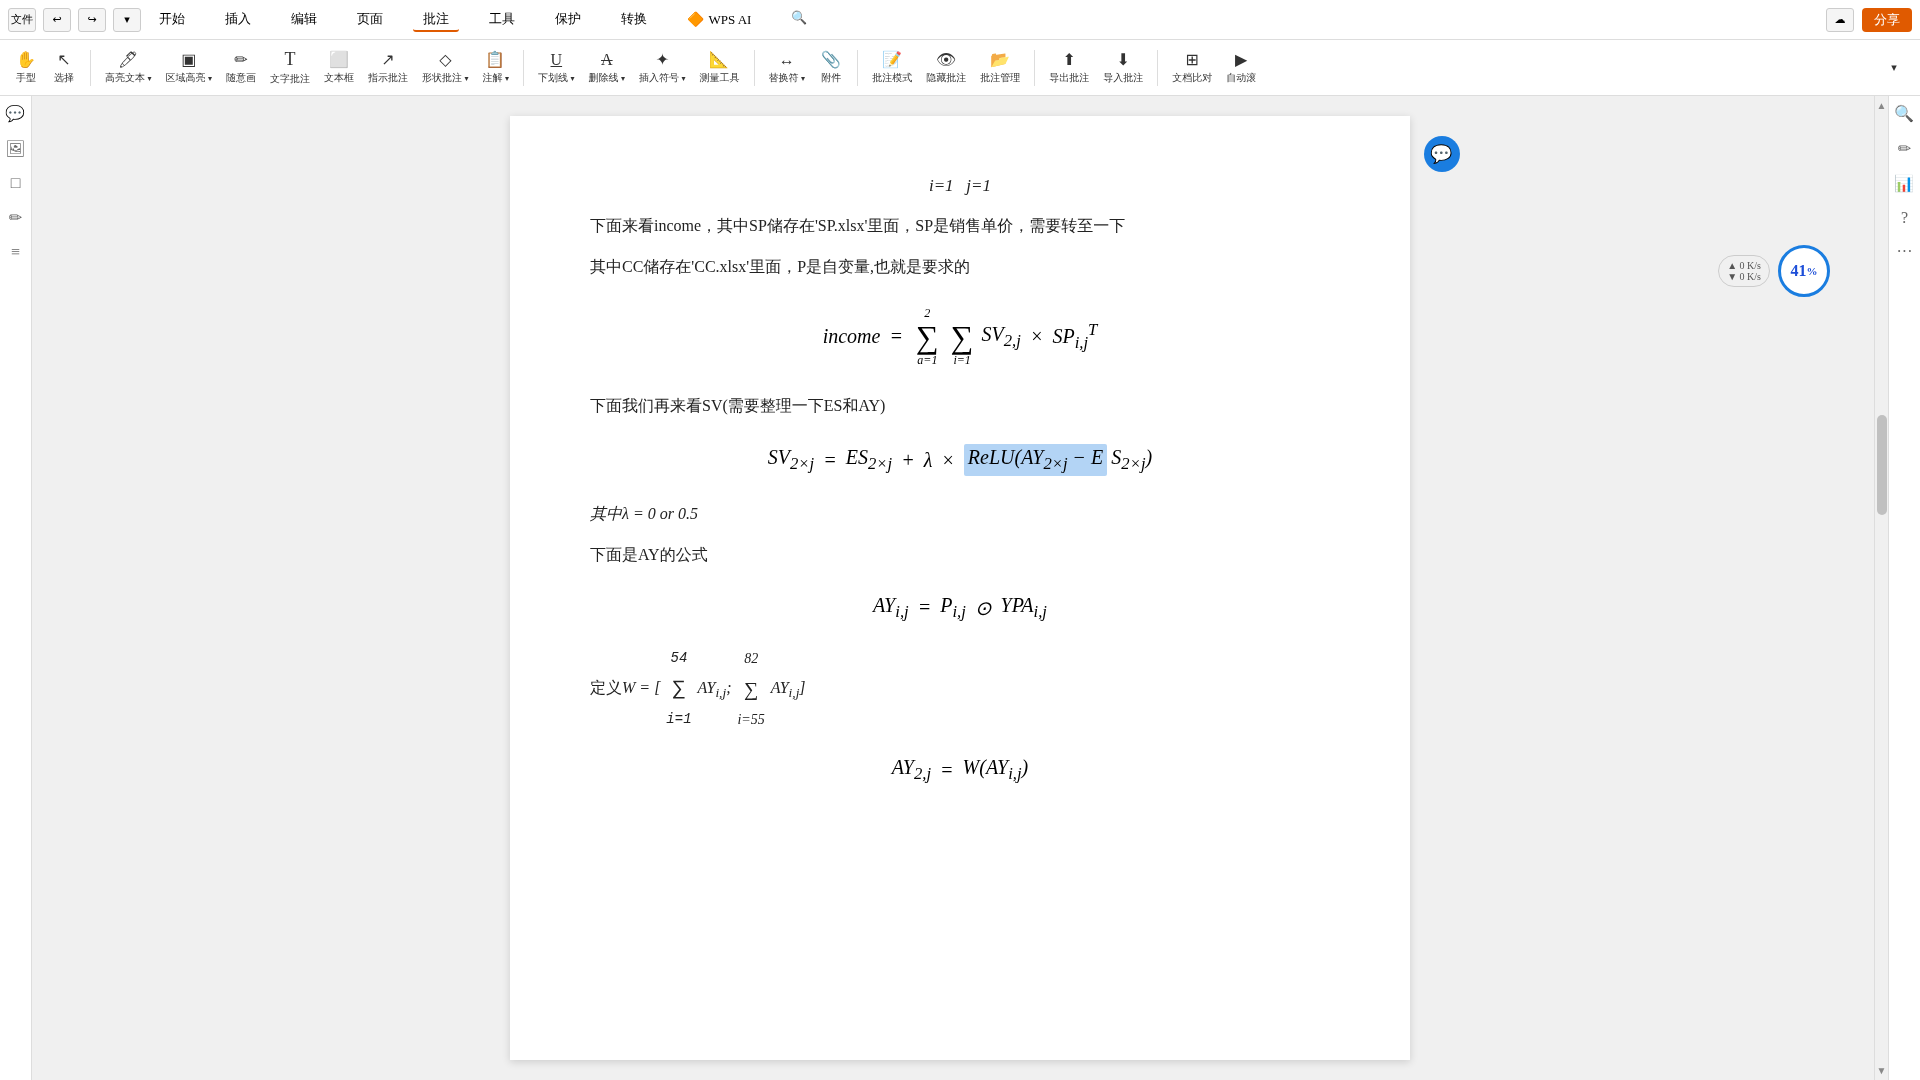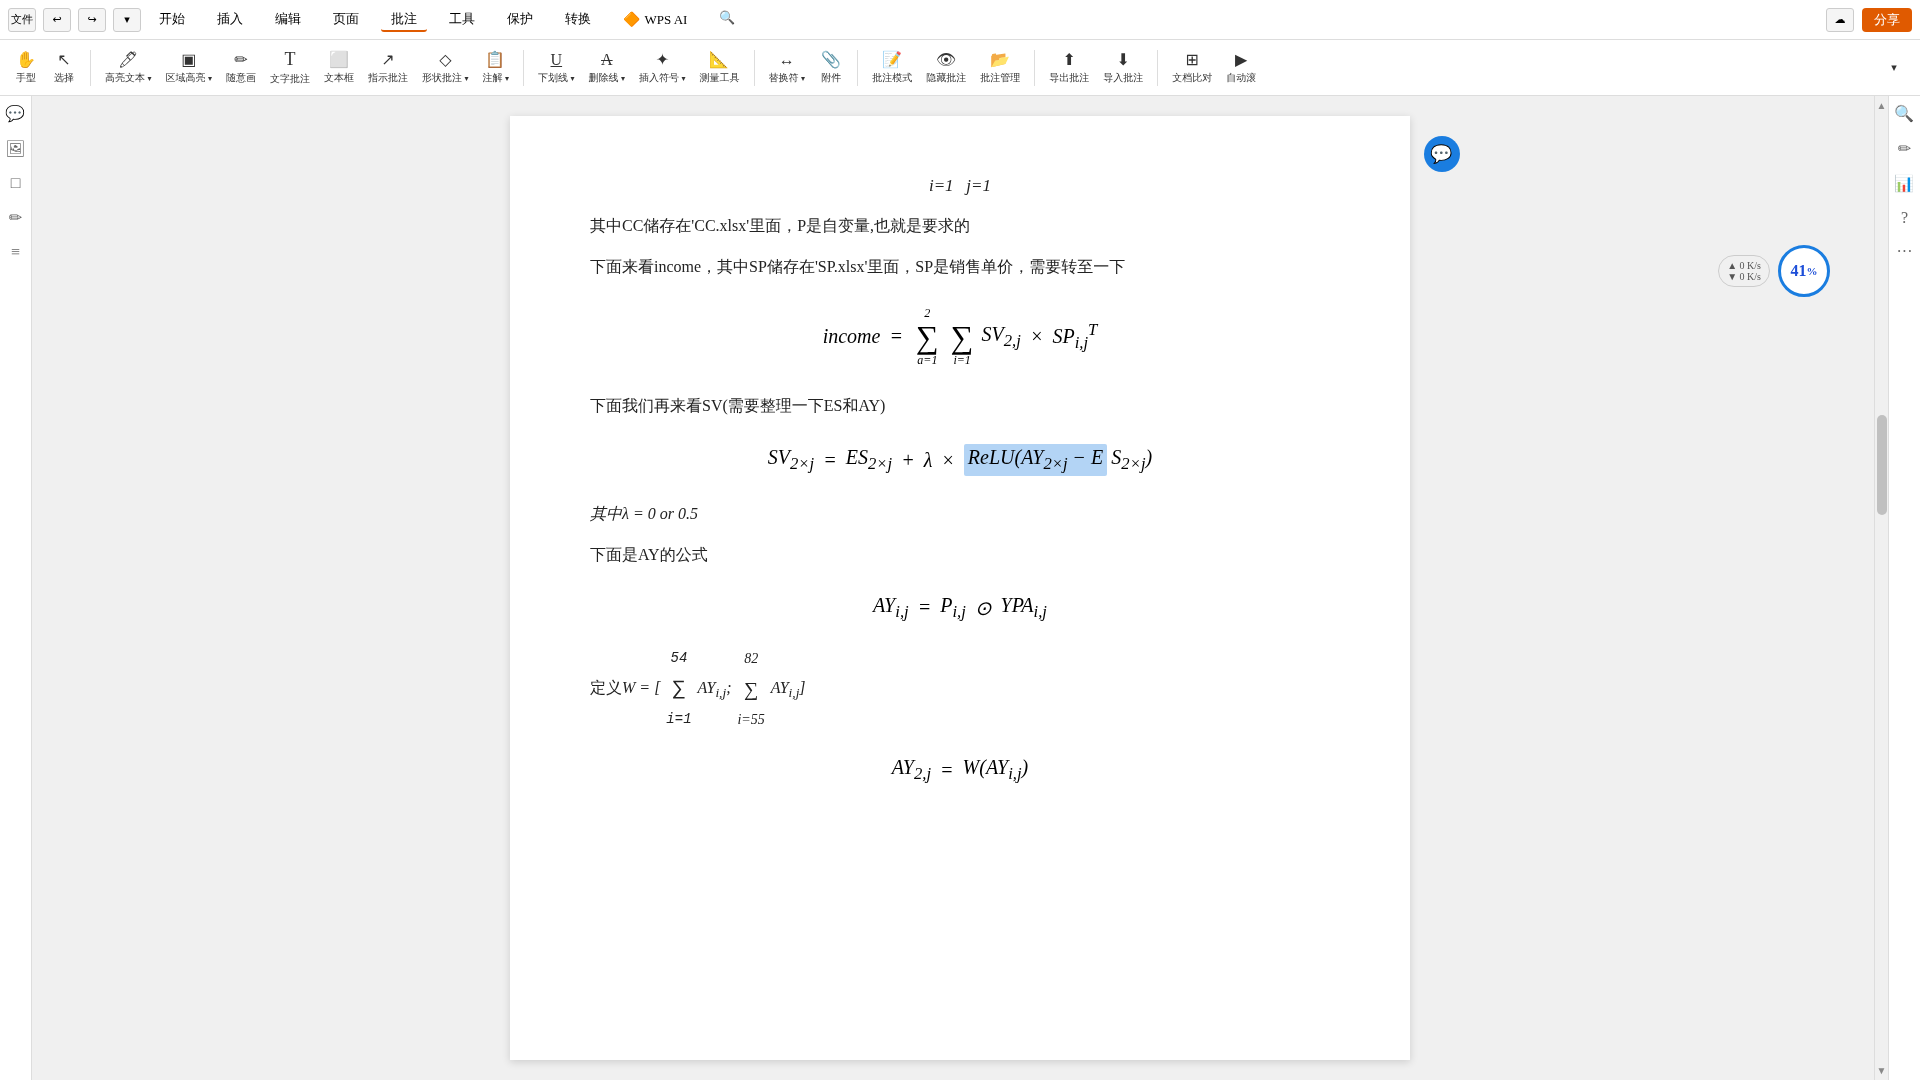--- a/index.html
+++ b/index.html
@@ -10,21 +10,21 @@
       height: 40px;
       background: #fff;
       display: flex;
       align-items: center;
       padding: 0 8px;
       border-bottom: 1px solid #ddd;
       font-size: 13px;
     }
     .title-bar-left { display: flex; align-items: center; gap: 7px; }
     .title-btn { width: 28px; height: 24px; border: 1px solid #ccc; background: #f5f5f5; border-radius: 3px; cursor: pointer; font-size: 11px; display: flex; align-items: center; justify-content: center; }
-    .title-menu { display: flex; gap: 12px; margin-left: 8px; }
+    .title-menu { display: flex; gap: 20px; margin-left: 8px; }
     .title-menu-item { padding: 2px 10px; font-size: 13px; cursor: pointer; border-radius: 3px; }
     .title-menu-item.active { color: #000000; border-bottom: 2px solid #e05a00; }
     .title-right { margin-left: auto; display: flex; align-items: center; gap: 8px; }
     .share-btn { background: #e05a00; color: white; border: none; border-radius: 4px; padding: 3px 12px; font-size: 13px; cursor: pointer; }
 
     
     .toolbar {
       height: 56px;
       background: #fff;
       border-bottom: 1px solid #ddd;
@@ -380,25 +380,25 @@
 
       <div class="comment-bubble">
         <span>💬</span>
       </div>
 
       <div class="top-index">
         <span class="math">i=1&nbsp;&nbsp;&nbsp;j=1</span>
       </div>
 
       <div class="doc-text">
+        <span>下面来看income，其中SP储存在'SP.xlsx'里面，SP是销售单价，需要转至一下</span>
+      </div>
+
+      <div class="doc-text">
         <span>其中CC储存在'CC.xlsx'里面，P是自变量,也就是要求的</span>
-      </div>
-
-      <div class="doc-text">
-        <span>下面来看income，其中SP储存在'SP.xlsx'里面，SP是销售单价，需要转至一下</span>
       </div>
 
       <div class="formula-row">
         <span class="math" style="font-style:italic;">income</span>
         <span class="math">&nbsp;=&nbsp;</span>
         <div class="sum-block">
           <span class="sum-top math">2</span>
           <span class="sum-sym">∑</span>
           <span class="sum-bot math">a=1</span>
         </div>

